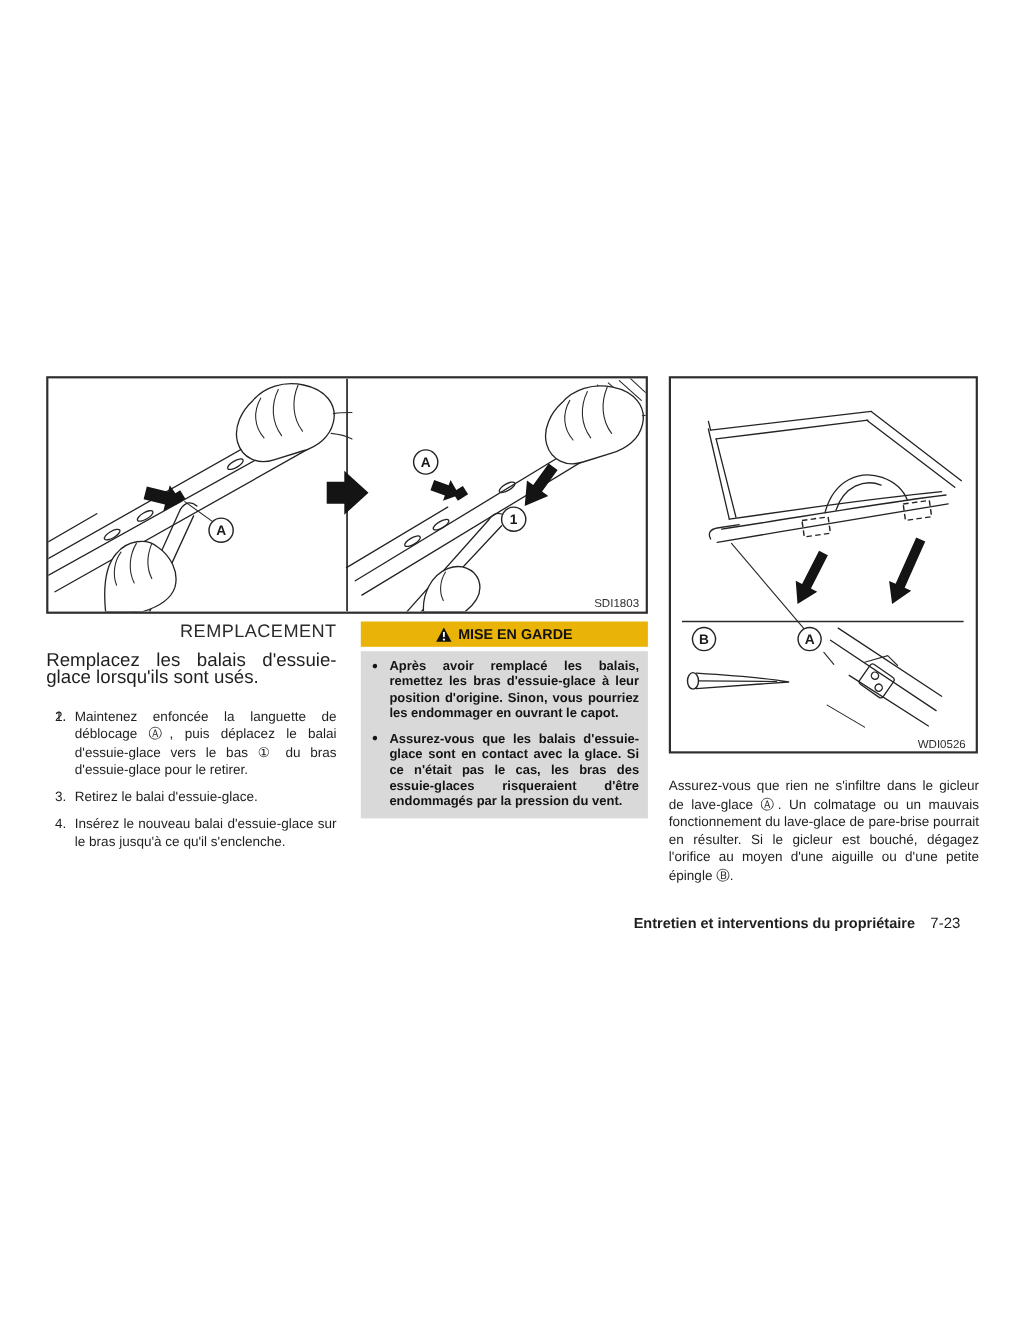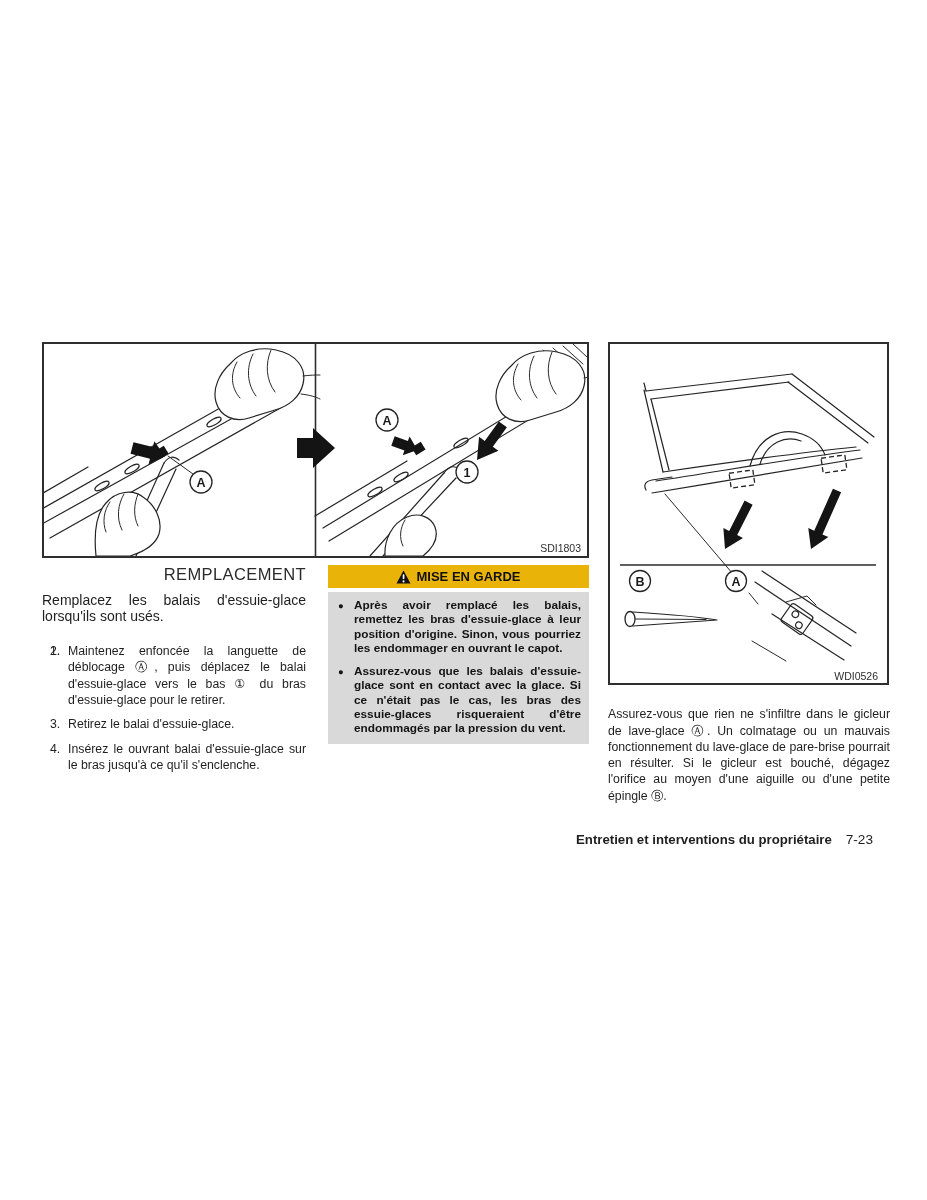--- a/index.html
+++ b/index.html
@@ -17,21 +17,21 @@
   .thin { fill:none; stroke:#2a2a2a; stroke-width:1; stroke-linecap:round; }
   .hand { fill:#ffffff; stroke:#242424; stroke-width:1.2; stroke-linejoin:round; }
   .blk  { fill:#141414; stroke:none; }
   .circ { fill:#ffffff; stroke:#242424; stroke-width:1.3; }
   .circ-t { font-size:12.5px; font-weight:bold; fill:#1a1a1a; text-anchor:middle; }
   .figcode { font-size:10.5px; fill:#2e2e2e; }
   .dash { fill:none; stroke:#242424; stroke-width:1.3; stroke-dasharray:5 3; }
   
   .col-left { position:absolute; left:42px; top:565px; width:264px; }
   .heading { font-size:16.5px; font-weight:400; letter-spacing:0.4px; margin:0 0 0 0; color:#2b2b2b;text-align:right; }
-  .intro { margin:8px 0 18px 0; font-size:14px; line-height:16.4px; text-align:justify; }
+  .intro { margin:8px 0 18px 0; font-size:17px; line-height:16.4px; text-align:justify; }
   ol.steps { list-style:none; margin:0; padding:0; }
   ol.steps li { position:relative; padding-left:26px; margin-top:8px;
                 font-size:12.3px; line-height:16.4px; text-align:justify; }
   ol.steps li .num { position:absolute; left:8px; top:0; }
   
   .warning { position:absolute; left:328px; top:565px; width:261px; }
   .warning-header { background:#eab308; height:23px; display:flex; align-items:center;
                     justify-content:center; gap:5px; font-weight:bold; font-size:13px; color:#111; }
   .warning-header svg { display:block; }
   .warning-body { margin-top:4px; background:#d9d9d9; padding:6px 8px 8px 9px; }
@@ -198,21 +198,21 @@
     <li>
       <span class="num">2.</span>
       <span>Maintenez enfoncée la languette de déblocage Ⓐ, puis déplacez le balai d'essuie-glace vers le bas ① du bras d'essuie-glace pour le retirer.</span>
     </li>
     <li>
       <span class="num">3.</span>
       <span>Retirez le balai d'essuie-glace.</span>
     </li>
     <li>
       <span class="num">4.</span>
-      <span>Insérez le ouvrant balai d'essuie-glace sur le bras jusqu'à ce qu'il s'enclenche.</span>
+      <span>Insérez le nouveau balai d'essuie-glace sur le bras jusqu'à ce qu'il s'enclenche.</span>
     </li>
   </ol>
 </div>
 
 <div class="warning">
   <div class="warning-header">
     <svg width="15" height="14" viewBox="0 0 15 14">
       <path d="M7.5,0.5 L14.5,13.5 L0.5,13.5 Z" fill="#111"></path>
       <rect x="6.7" y="4.3" width="1.7" height="5" rx="0.8" fill="#fff"></rect>
       <circle cx="7.55" cy="11.4" r="1.05" fill="#fff"></circle>

